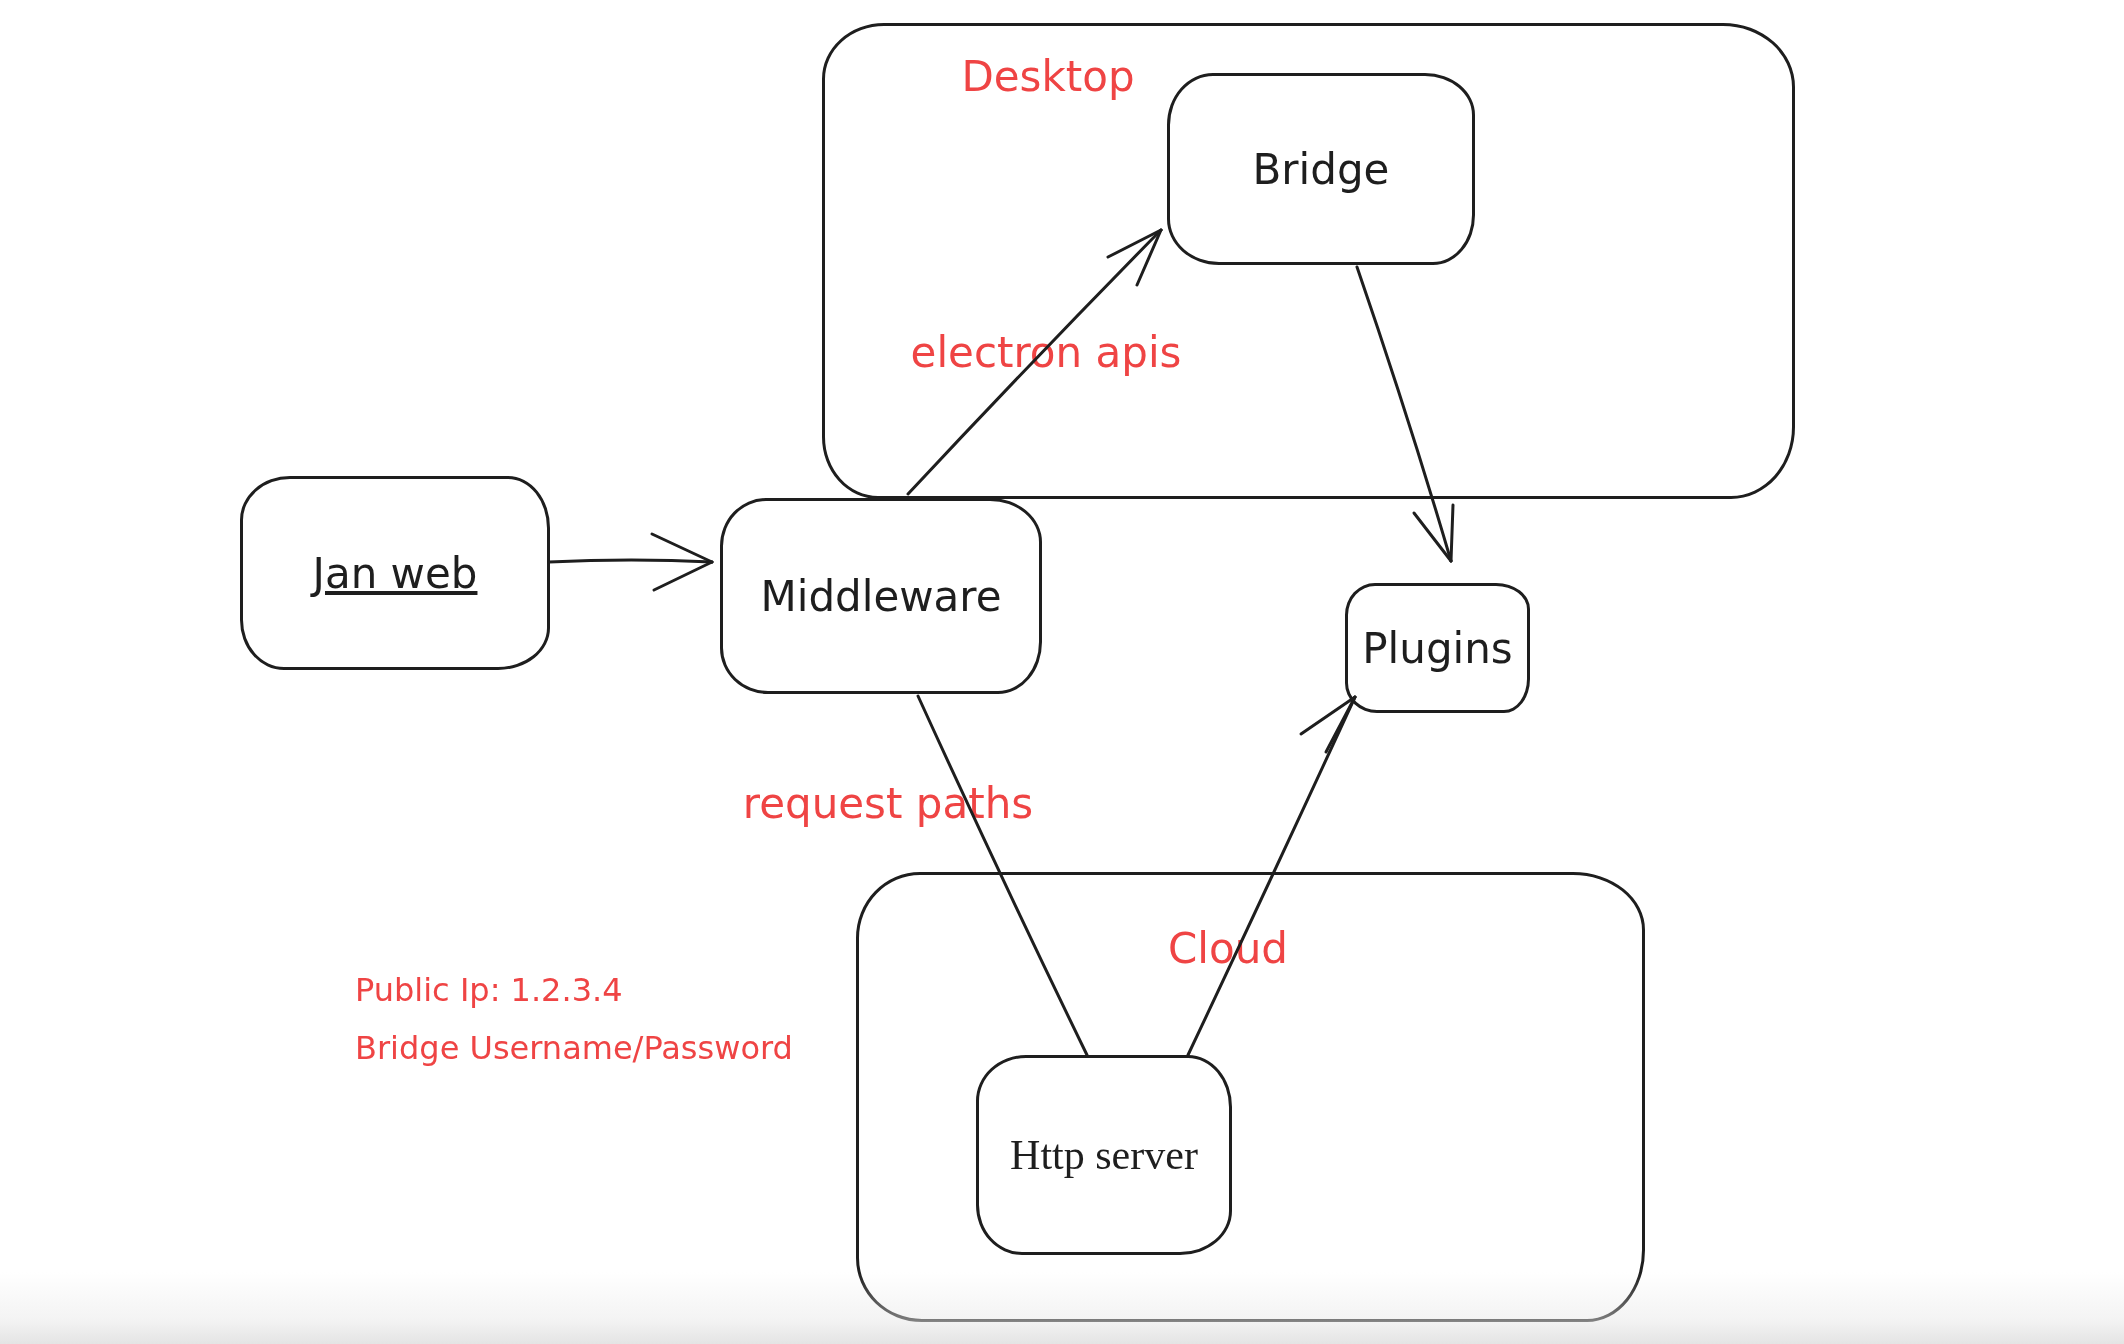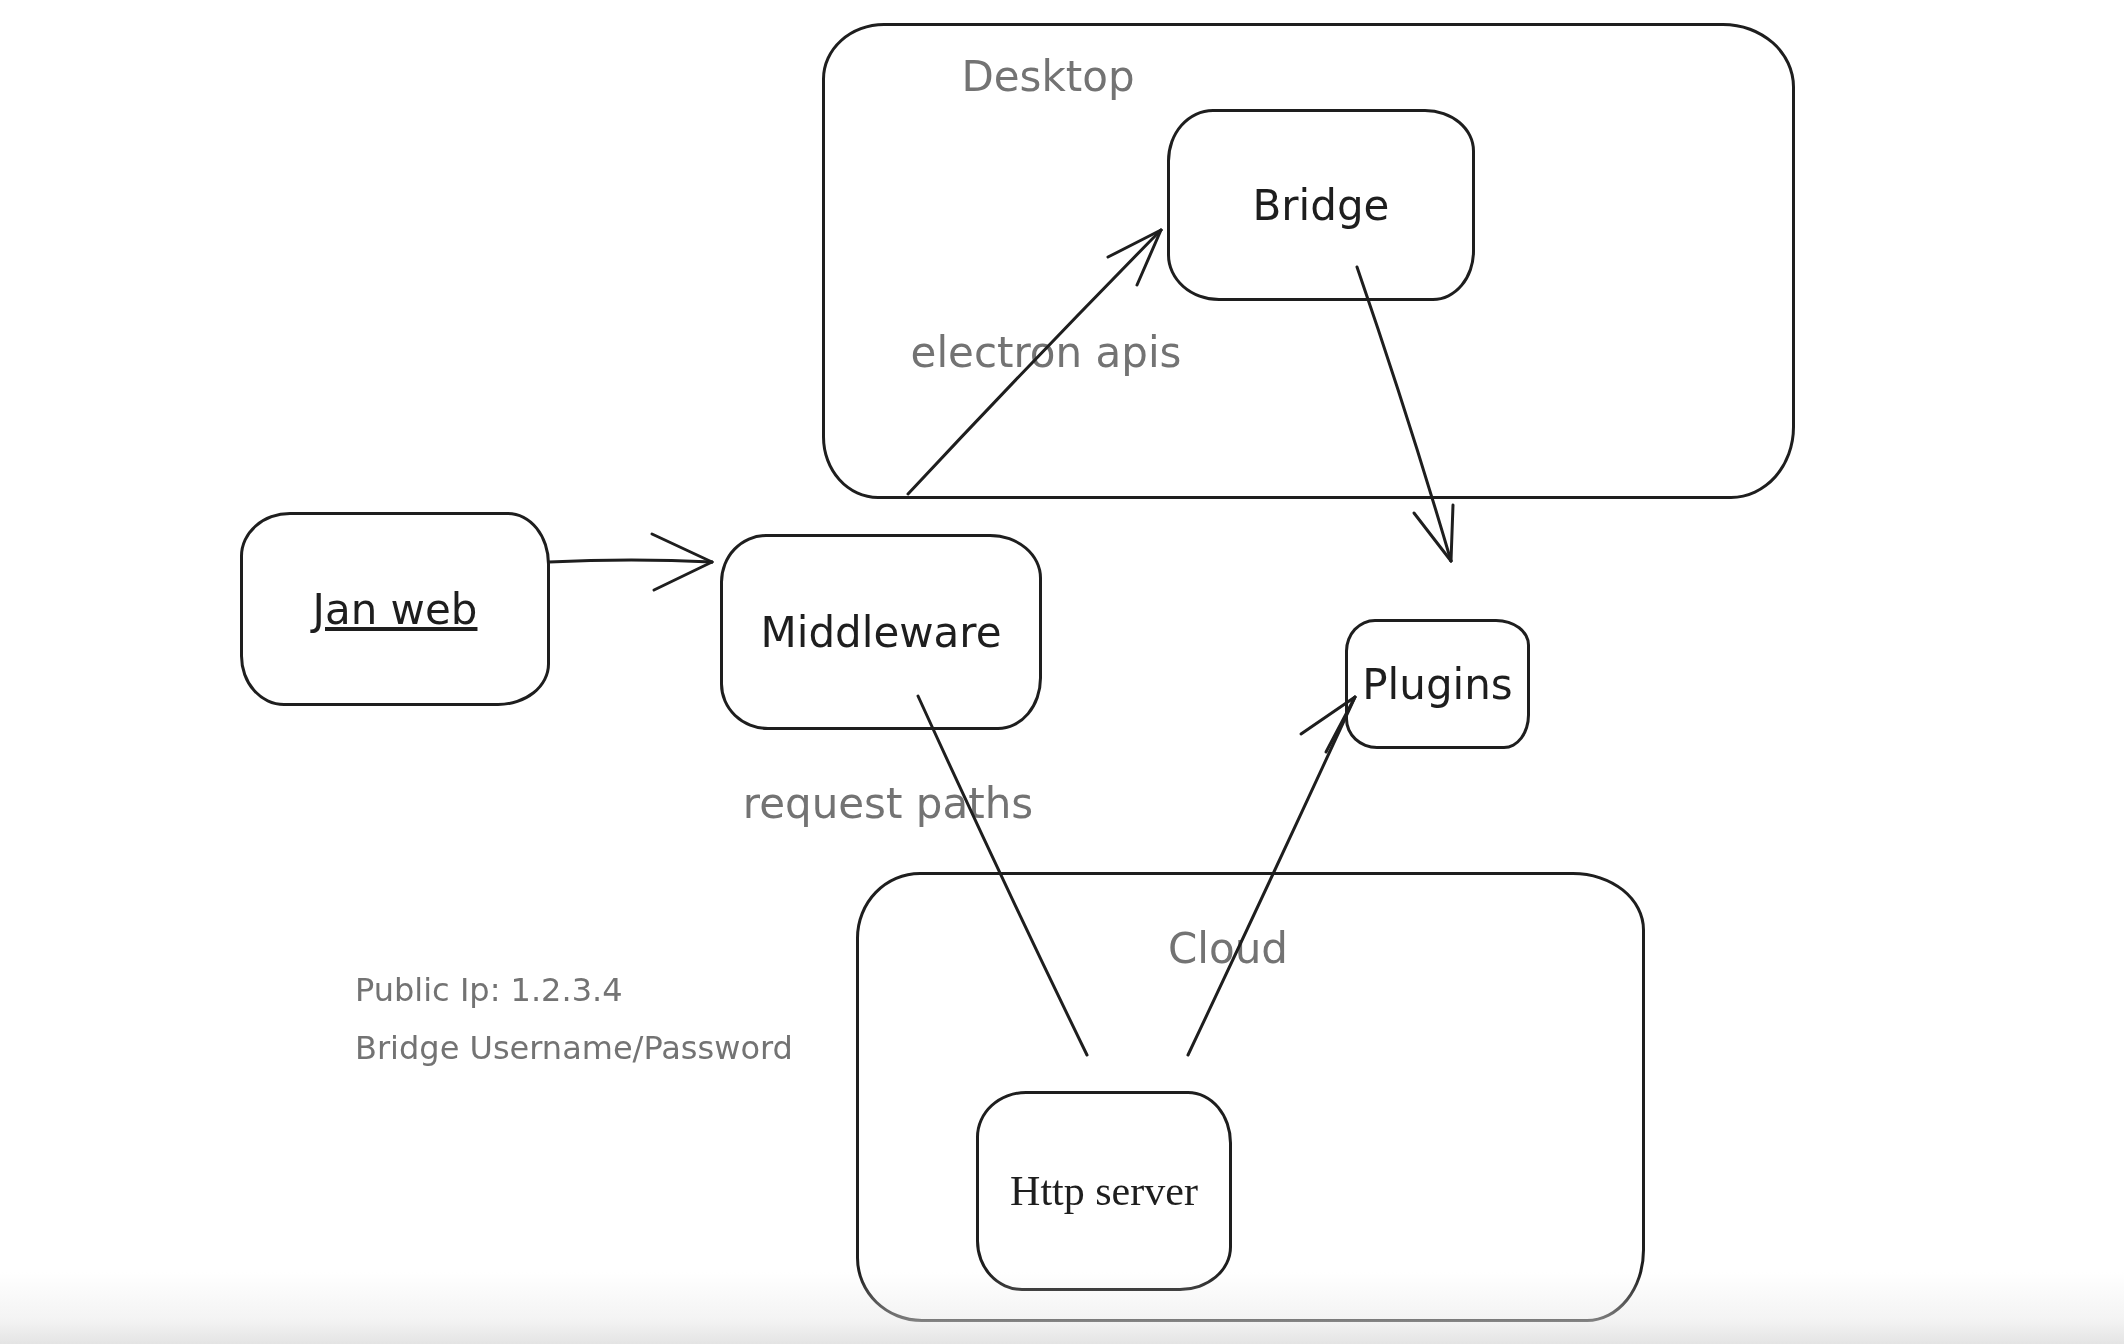--- a/index.html
+++ b/index.html
@@ -11,21 +11,21 @@
     font-family:"DejaVu Sans","Liberation Sans",sans-serif;
     color:#1e1e1e;
   }
   .box{
     position:absolute;
     background:#ffffff;
     border:3px solid #1e1e1e;
     box-sizing:border-box;
   }
   .node{
-    display:flex;align-items:center;justify-content:center;margin-top:36px;
+    display:flex;align-items:center;justify-content:center;
   }
   .node .label{
     font-size:42px;
     white-space:nowrap;
     color:#1e1e1e;
   }
   
   #desktop-box{left:822px;top:23px;width:973px;height:476px;
     border-radius:62px 72px 64px 56px / 56px 64px 72px 62px;}
   #cloud-box{left:856px;top:872px;width:789px;height:450px;
@@ -39,21 +39,21 @@
     border-radius:46px 50px 42px 52px / 52px 42px 50px 46px;}
   #plugins-box{left:1345px;top:583px;width:185px;height:130px;
     border-radius:30px 34px 26px 32px / 32px 26px 34px 30px;}
   #http-server-box{left:976px;top:1055px;width:256px;height:200px;
     border-radius:50px 44px 52px 46px / 46px 52px 44px 50px;font-family:Liberation Serif, serif;}
   
   .float-label{
     position:absolute;
     font-size:42px;
     white-space:nowrap;
-    color:#737373;
+    color:#ef4444;
   }
   #desktop-label{left:948px;top:52px;width:200px;text-align:center;}
   #cloud-label{left:1168px;top:924px;width:200px;text-align:left;}
   #electron-apis-label{left:871px;top:328px;width:350px;text-align:center;}
   #request-paths-label{left:713px;top:779px;width:350px;text-align:center;}
   #credentials{left:355px;top:961px;line-height:58px;font-size:32px;}
   
   #connectors{position:absolute;left:0;top:0;width:2124px;height:1344px;}
   #connectors path{
     fill:none;stroke:#1e1e1e;stroke-width:3;

